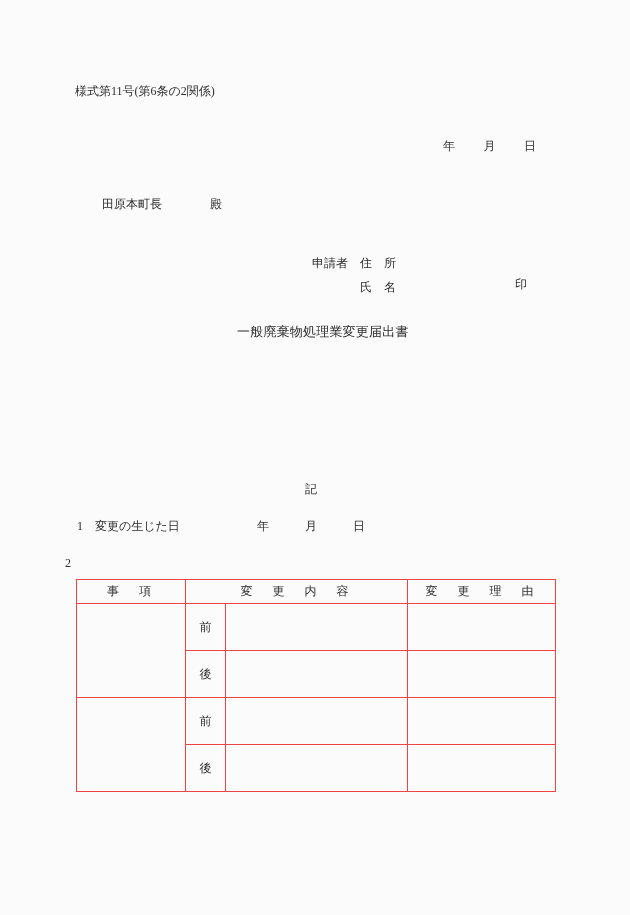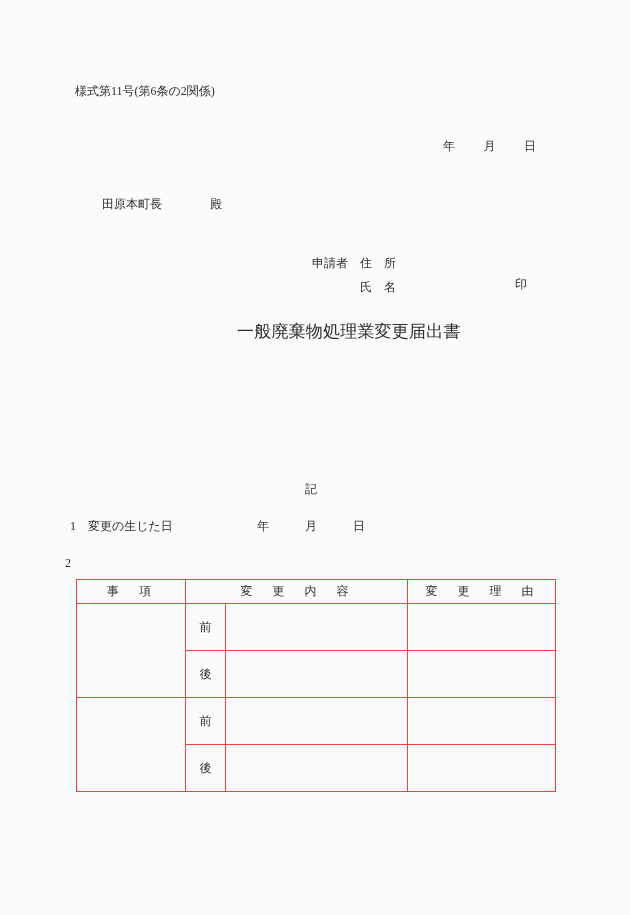--- a/index.html
+++ b/index.html
@@ -19,25 +19,25 @@
     font-size: 12px;
     line-height: 14px;
     white-space: pre;
   }
   .form-number   { left: 75px;  top: 84px; }
   .date-line     { left: 443px; top: 139px; letter-spacing: 1.5px; }
   .addressee     { left: 102px; top: 197px; }
   .applicant-l1  { left: 312px; top: 256px; }
   .applicant-l2  { left: 312px; top: 280px; }
   .seal          { left: 515px; top: 277px; }
-  .doc-title     { left: 237px; top: 325px; font-size: 17px; letter-spacing: 0.2px; }
+  .doc-title     { left: 237px; top: 325px; font-size: 13px; letter-spacing: 0.2px; }
   .paragraph     { left: 76px;  top: 381px; width: 482px; }
   .paragraph div { font-size: 12px; line-height: 21px; white-space: pre; letter-spacing: 0; }
   .ki-marker     { left: 305px; top: 482px; }
-  .item1-label   { left: 70px;  top: 519px; }
+  .item1-label   { left: 77px;  top: 519px; }
   .item1-date    { left: 257px; top: 519px; }
   .item2-number  { left: 65px;  top: 556px; }
 
   table.change-table {
     position: absolute;
     left: 76px; top: 579px;
     width: 479px;
     border-collapse: collapse;
     table-layout: fixed;
   }

